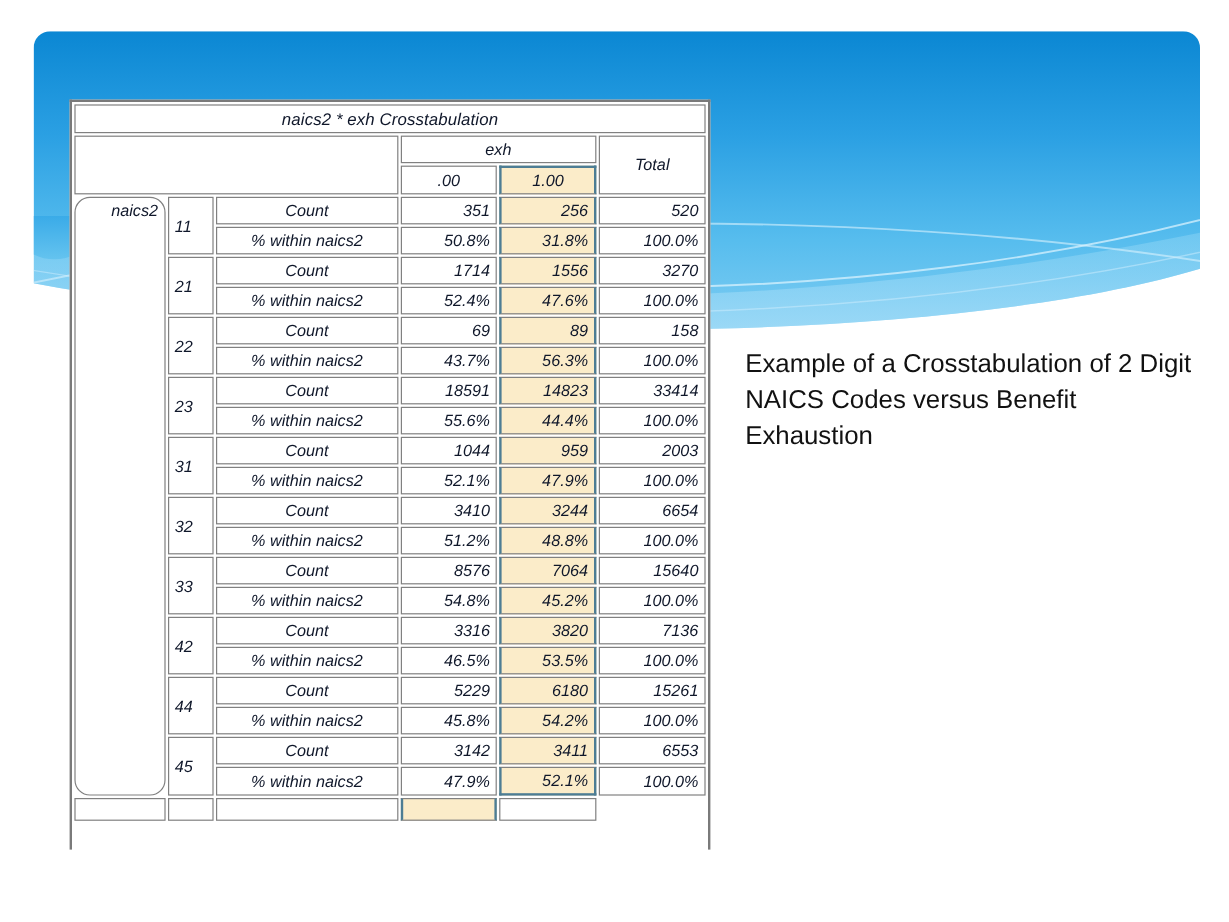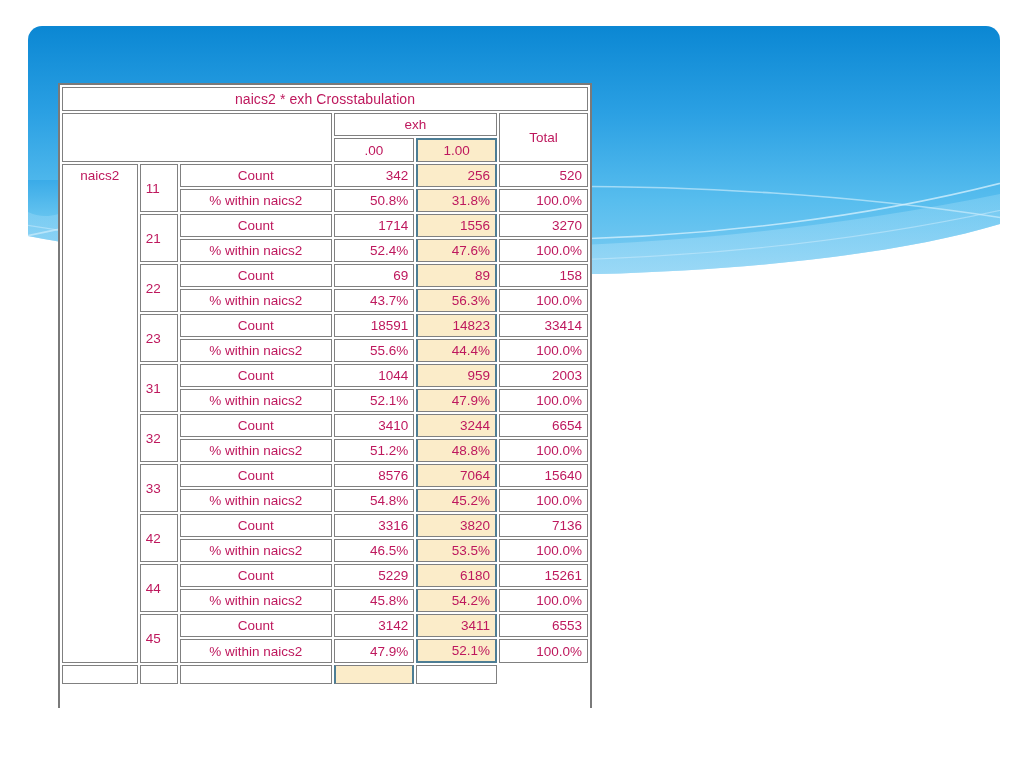--- a/index.html
+++ b/index.html
@@ -47,22 +47,23 @@
     border-top: 2px solid #7a7a7a;
     box-sizing: border-box;
     overflow: hidden;
   }
   .tbl {
     border-collapse: separate;
     border-spacing: 2px;
     width: 100%;
     table-layout: fixed;
     font-size: 13.5px;
-    color: #be185d;
-    background: #ffffff;
+    color: #0f172a;
+    background: #ffffff;
+    font-style: italic;
   }
   .tbl td, .tbl th {
     border: 1px solid #808080;
     padding: 3px 5px;
     font-weight: normal;
     background: #ffffff;
     height: 19px;
     box-sizing: border-box;
     white-space: nowrap;
     overflow: hidden;
@@ -72,21 +73,21 @@
     font-weight: bold;
     font-size: 14px;
     letter-spacing: .1px;
     padding: 4px 5px;
   }
   .blank-cell { border: 1px solid #808080; }
   .hdr-center { text-align: center; margin-top: 40px; }
   .num { text-align: right; padding-right: 7px; }
   .lbl { text-align: center; }
   .code { text-align: left; padding-left: 6px; }
-  .rowhdr { text-align: center; vertical-align: top; padding-top: 4px; }
+  .rowhdr { text-align: right; vertical-align: top; padding-top: 4px; border-radius: 13px; }
 
   
   .hl {
     background: #fbecc9 !important;
   }
   .hl-border-l { border-left: 2px solid #4d7d94 !important; }
   .hl-border-r { border-right: 2px solid #4d7d94 !important; }
   .hl-border-t { border-top: 2px solid #4d7d94 !important; }
   .hl-border-b { border-bottom: 2px solid #4d7d94 !important; }
 
@@ -177,21 +178,21 @@
       </tr>
       <tr>
         <td class="hdr-center">.00</td>
         <td class="hdr-center hl hl-border-l hl-border-r hl-border-t">1.00</td>
       </tr>
 
       <tr>
         <td class="rowhdr" rowspan="20">naics2</td>
         <td class="code" rowspan="2">11</td>
         <td class="lbl">Count</td>
-        <td class="num">342</td>
+        <td class="num">351</td>
         <td class="num hl hl-border-l hl-border-r">256</td>
         <td class="num">520</td>
       </tr>
       <tr>
         <td class="lbl">% within naics2</td>
         <td class="num">50.8%</td>
         <td class="num hl hl-border-l hl-border-r">31.8%</td>
         <td class="num">100.0%</td>
       </tr>
 
@@ -326,16 +327,17 @@
         <td class="lbl"></td>
         <td class="num"></td>
         <td class="num hl hl-border-l hl-border-r"></td>
         <td class="num"></td>
       </tr>
     </tbody>
       </table>
   </div>
 
   <div class="caption">
+    <p>Example of a Crosstabulation of 2 Digit NAICS Codes versus Benefit Exhaustion</p>
     <div class="gap"></div>
   </div>
 
 </div>
 
 </body></html>

